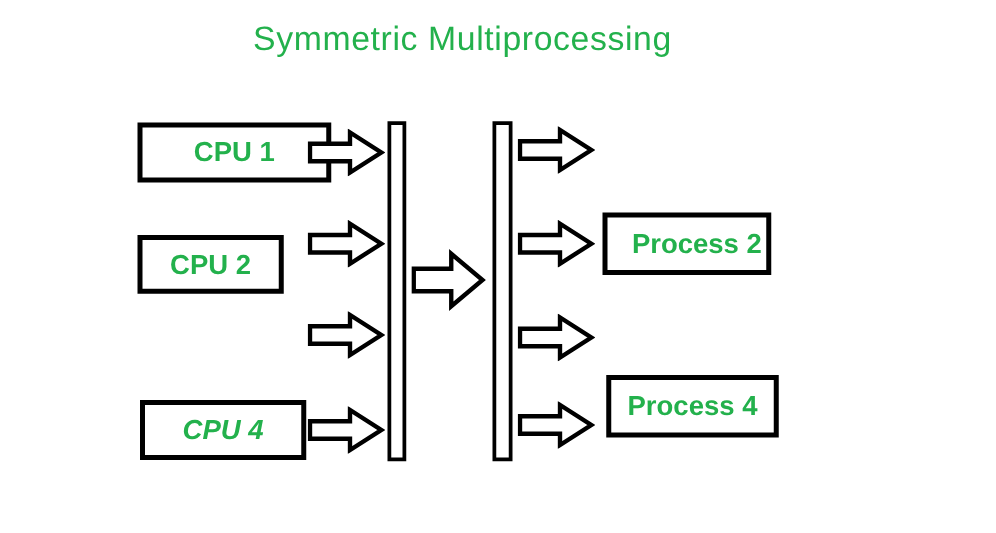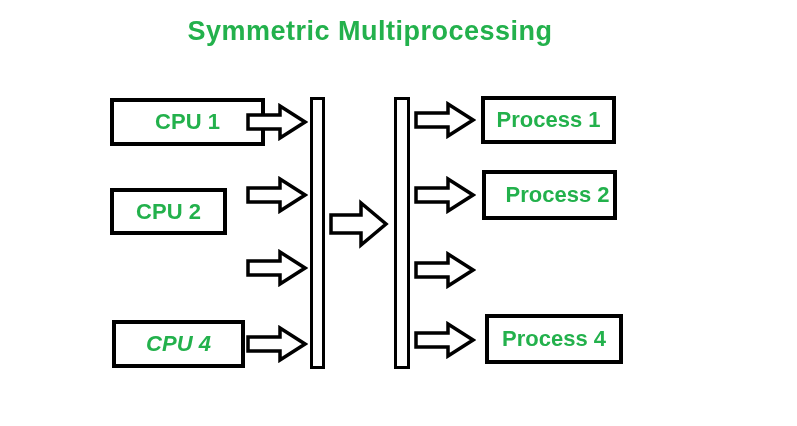--- a/index.html
+++ b/index.html
@@ -5,21 +5,21 @@
   :root { --green:#23b14c; --ink:#000000; --bg:#ffffff; }
   html,body { margin:0; padding:0; background:#fff; }
   #canvas {
     position:relative; width:797px; height:426px;
     background:var(--bg); overflow:hidden;
     font-family:"Liberation Sans","DejaVu Sans",sans-serif;
   }
   .title {
     position:absolute; left:0; top:16px; width:740px;
     text-align:center; margin:0;
-    font-size:27px; font-weight:bold; color:var(--green);
+    font-size:27px; font-weight:normal; color:var(--green);
     letter-spacing:0.5px;
   }
   .box {
     position:absolute; box-sizing:border-box;
     border:4px solid var(--ink); background:#fff;
     display:flex; align-items:center; justify-content:center;
   }
   .box span {
     font-size:22px; font-weight:bold; color:var(--green);
     white-space:nowrap;
@@ -31,21 +31,21 @@
   .arrow { position:absolute; display:block; }
   
   #cpu1 { left:110px; top:98px;  width:155px; height:48px; }
   #cpu2 { left:110px; top:188px; width:117px; height:47px; }
   #cpu3 { left:112px; top:245px; width:132px; height:47px; }
   #cpu4 { left:112px; top:320px; width:133px; height:48px;font-style:italic; }
   
   #proc1 { left:481px; top:96px;  width:135px; height:48px; }
   #proc2 { left:482px; top:170px; width:135px; height:50px;padding-left:16px; }
   #proc3 { left:486px; top:246px; width:136px; height:48px; }
-  #proc4 { left:485px; top:314px; width:138px; height:50px; }
+  #proc4 { left:485px; top:300px; width:138px; height:50px; }
   
   #bar-left  { left:310px; top:97px; width:15px; height:272px; }
   #bar-right { left:394px; top:97px; width:16px; height:272px; }
   
   #arr-l1 { left:246px; top:103px; }
   #arr-l2 { left:246px; top:176px; }
   #arr-l3 { left:246px; top:249px; }
   #arr-l4 { left:246px; top:325px; }
   
   #arr-r1 { left:414px; top:101px; }
@@ -99,23 +99,20 @@
   <svg class="arrow" id="arr-r2" width="62" height="38" viewBox="0 0 62 38">
     <polygon points="2,12 34,12 34,3 59,19 34,35 34,26 2,26" fill="#fff" stroke="#000" stroke-width="3.5"></polygon>
   </svg>
   <svg class="arrow" id="arr-r3" width="62" height="38" viewBox="0 0 62 38">
     <polygon points="2,12 34,12 34,3 59,19 34,35 34,26 2,26" fill="#fff" stroke="#000" stroke-width="3.5"></polygon>
   </svg>
   <svg class="arrow" id="arr-r4" width="62" height="38" viewBox="0 0 62 38">
     <polygon points="2,12 34,12 34,3 59,19 34,35 34,26 2,26" fill="#fff" stroke="#000" stroke-width="3.5"></polygon>
   </svg>
 
-  <div class="box" id="proc1">
-    <span>Process 1</span>
-  </div>
   <div class="box" id="proc2">
     <span>Process 2</span>
   </div>
   <div class="box" id="proc4">
     <span>Process 4</span>
   </div>
 
 </div>
 
 </body></html>

